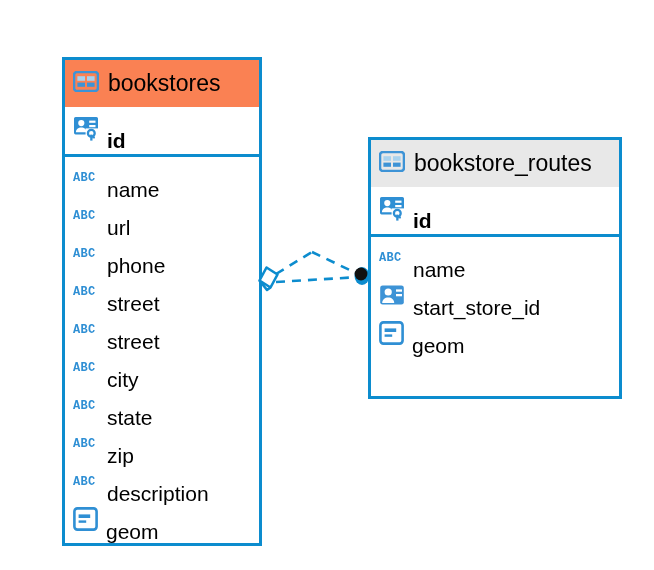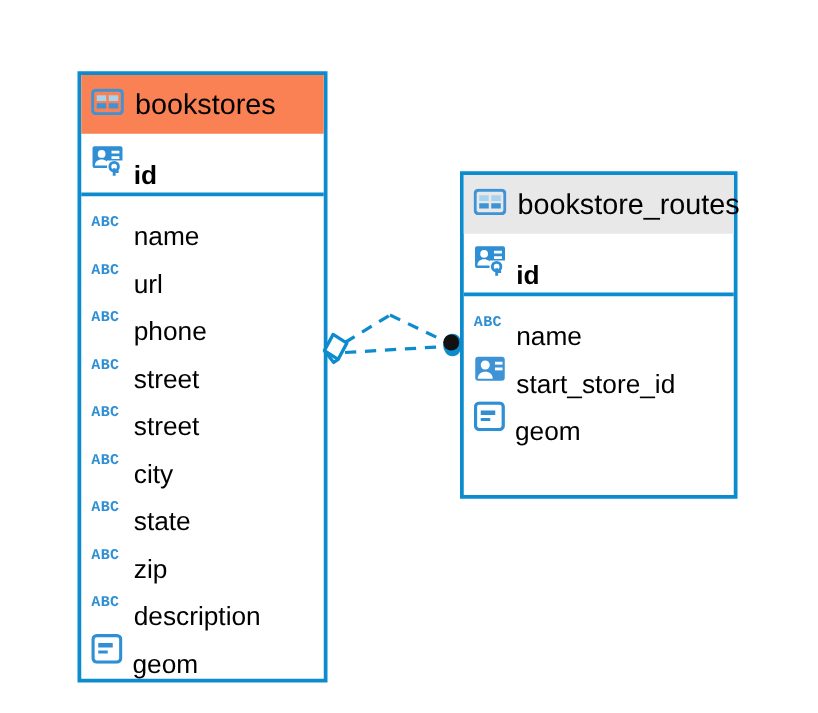--- a/index.html
+++ b/index.html
@@ -32,21 +32,21 @@
   #entity-bookstores {
     left: 62px;
     top: 57px;
     width: 200px;
     height: 489px;
   }
 
   #entity-bookstore-routes {
     left: 368px;
     top: 137px;
-    width: 222px;
+    width: 254px;
     height: 262px;
   }
 
   .entity-header {
     display: flex;
     align-items: center;
     box-sizing: border-box;
     height: 47px;
     padding: 0 8px;
     gap: 9px;

